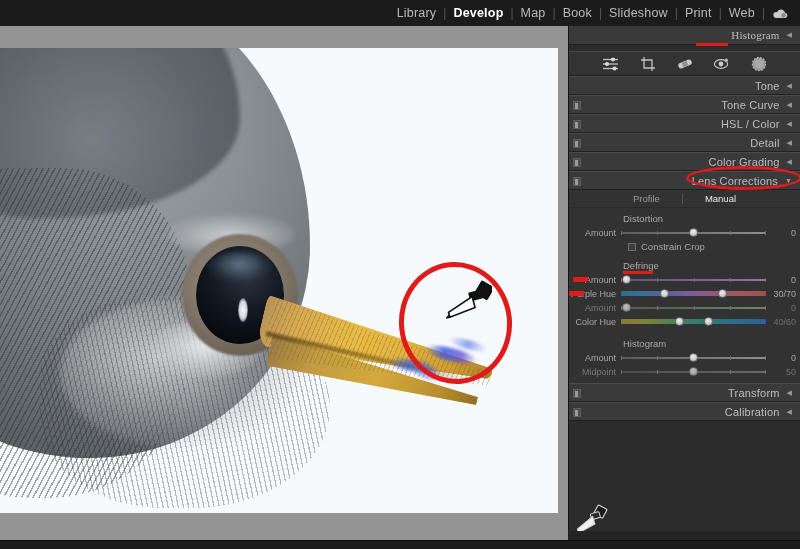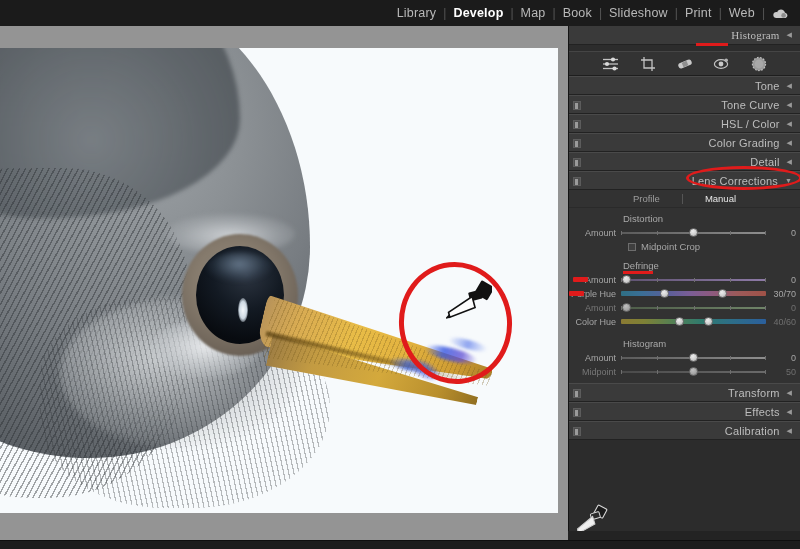--- a/index.html
+++ b/index.html
@@ -394,26 +394,26 @@
       <span class="ph-title">Tone Curve</span>
       <span class="ph-arrow">◀</span>
     </div>
     <div class="panel-header">
       <span class="ph-switch"></span>
       <span class="ph-title ph-hsl-dim">HSL / Color</span>
       <span class="ph-arrow">◀</span>
     </div>
     <div class="panel-header">
       <span class="ph-switch"></span>
+      <span class="ph-title">Detail</span>
+      <span class="ph-arrow">◀</span>
+    </div>
+    <div class="panel-header">
+      <span class="ph-switch"></span>
       <span class="ph-title">Color Grading</span>
-      <span class="ph-arrow">◀</span>
-    </div>
-    <div class="panel-header">
-      <span class="ph-switch"></span>
-      <span class="ph-title">Detail</span>
       <span class="ph-arrow">◀</span>
     </div>
 
     <div class="panel-header">
       <span class="ph-switch"></span>
       <span class="ph-title">Lens Corrections</span>
       <span class="ph-arrow">▼</span>
     </div>
 
     <div id="lens-body">
@@ -436,21 +436,21 @@
               <i style="left:50%"></i>
               <i style="left:75%"></i>
               <i style="left:144px"></i>
           </span>
           <span class="handle" style="left:50%"></span>
         </span>
         <span class="val">0</span>
       </div>
       <div class="check-row">
         <span class="checkbox"></span>
-        <span class="clbl">Midpoint Crop</span>
+        <span class="clbl">Constrain Crop</span>
       </div>
 
       <div style="position:relative">
         <div id="dropper-icon">
           <svg width="34" height="40" viewBox="0 0 34 40">
             <g transform="rotate(28 17 20)">
               <rect x="14" y="1" width="10" height="10" rx="1" fill="#1a1a1a" stroke="#d8d8d8" stroke-width="1.1"></rect>
               <rect x="12" y="9" width="9" height="6" rx="1" fill="#2a2a2a" stroke="#d8d8d8" stroke-width="1" transform="rotate(-45 16.5 12)"></rect>
               <path d="M14.5 14 L20 19.5 L10 35 L7 32 Z" fill="#f0f0f0" stroke="#cfcfcf" stroke-width="1.1"></path>
               <path d="M8 32.5 L10.2 34.8 L6.6 37.6 Z" fill="#e8e8e8"></path>
@@ -547,25 +547,20 @@
       </div>
     </div>
 
     <div class="panel-header">
       <span class="ph-switch"></span>
       <span class="ph-title">Transform</span>
       <span class="ph-arrow">◀</span>
     </div>
     <div class="panel-header">
       <span class="ph-switch"></span>
-      <span class="ph-title">Effects</span>
-      <span class="ph-arrow">◀</span>
-    </div>
-    <div class="panel-header">
-      <span class="ph-switch"></span>
       <span class="ph-title">Calibration</span>
       <span class="ph-arrow">◀</span>
     </div>
 
   </div>
 
   <div id="filmstrip-edge"></div>
   <div id="lens-ellipse"></div>
   <div id="bottombar"></div>
 

